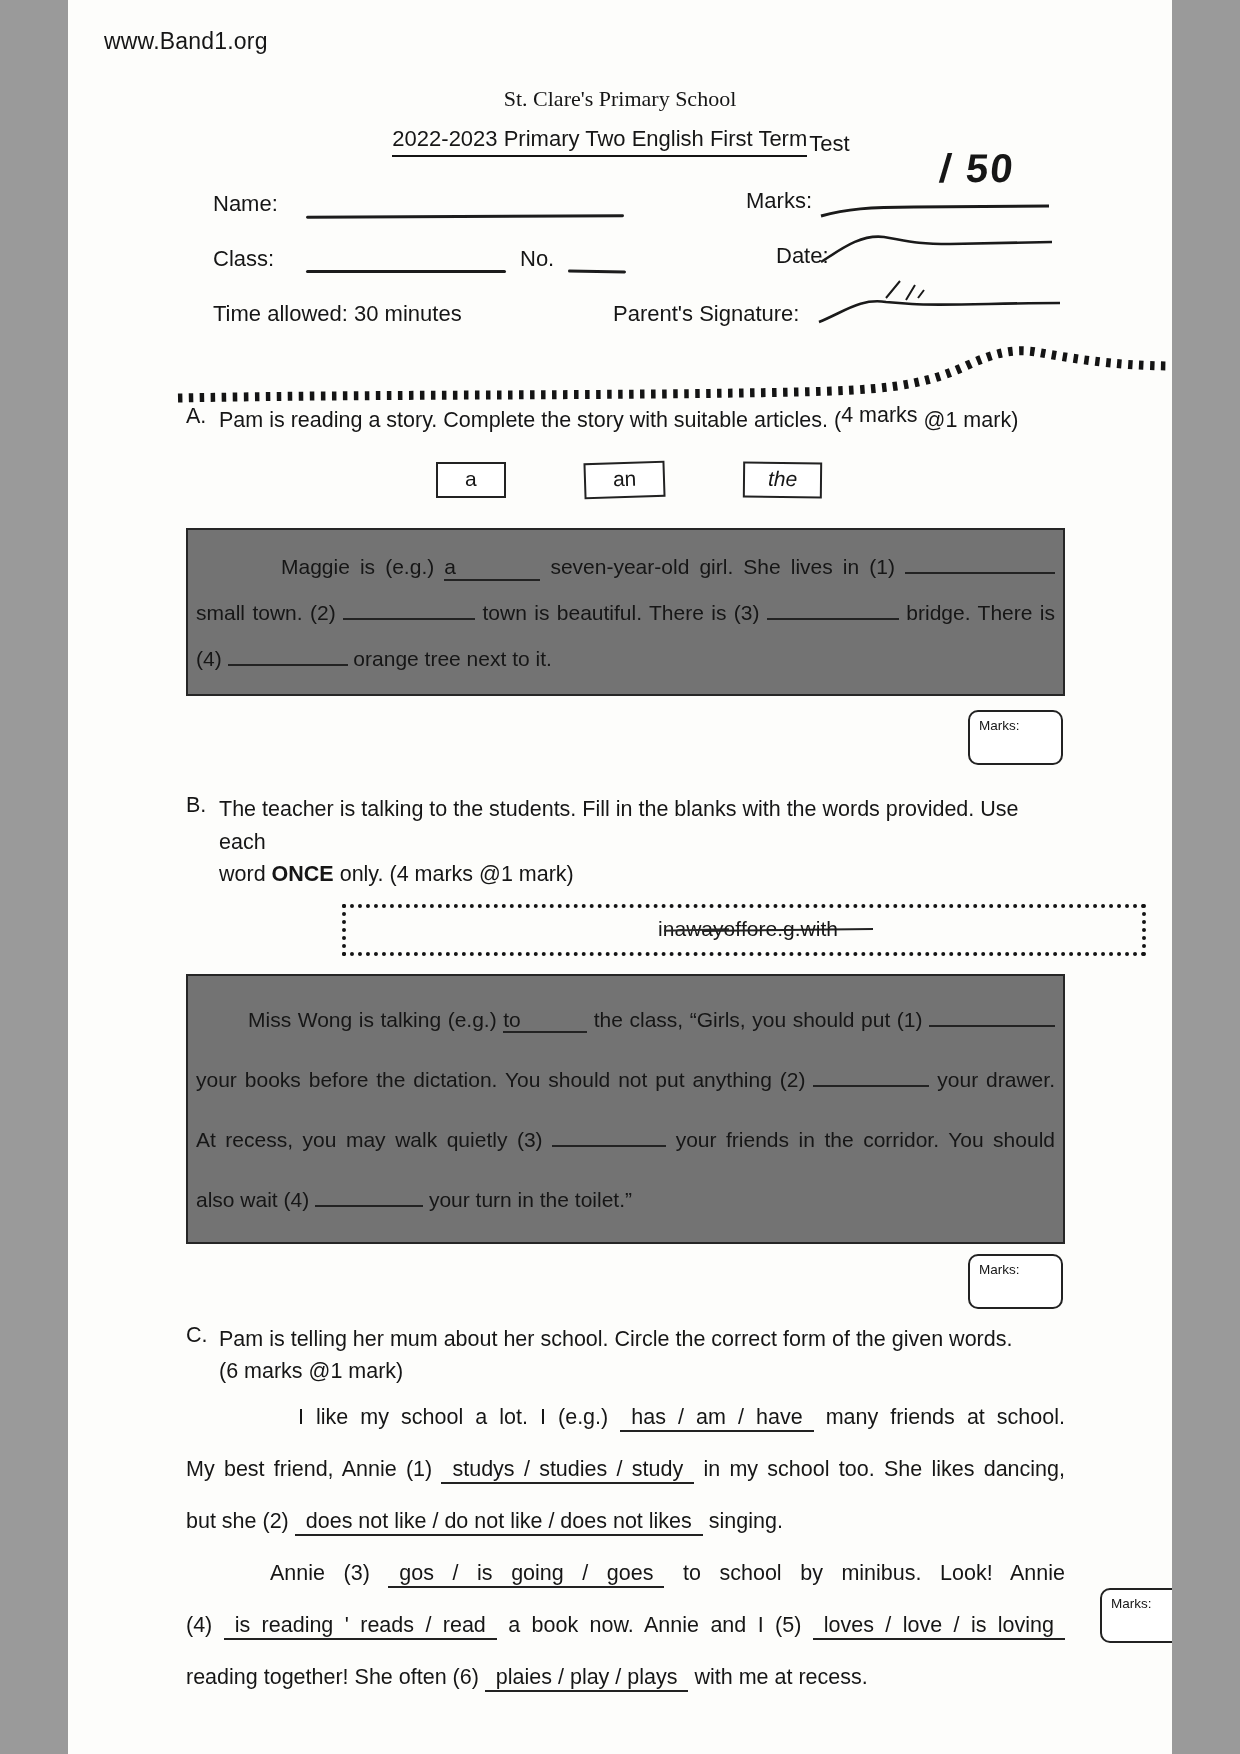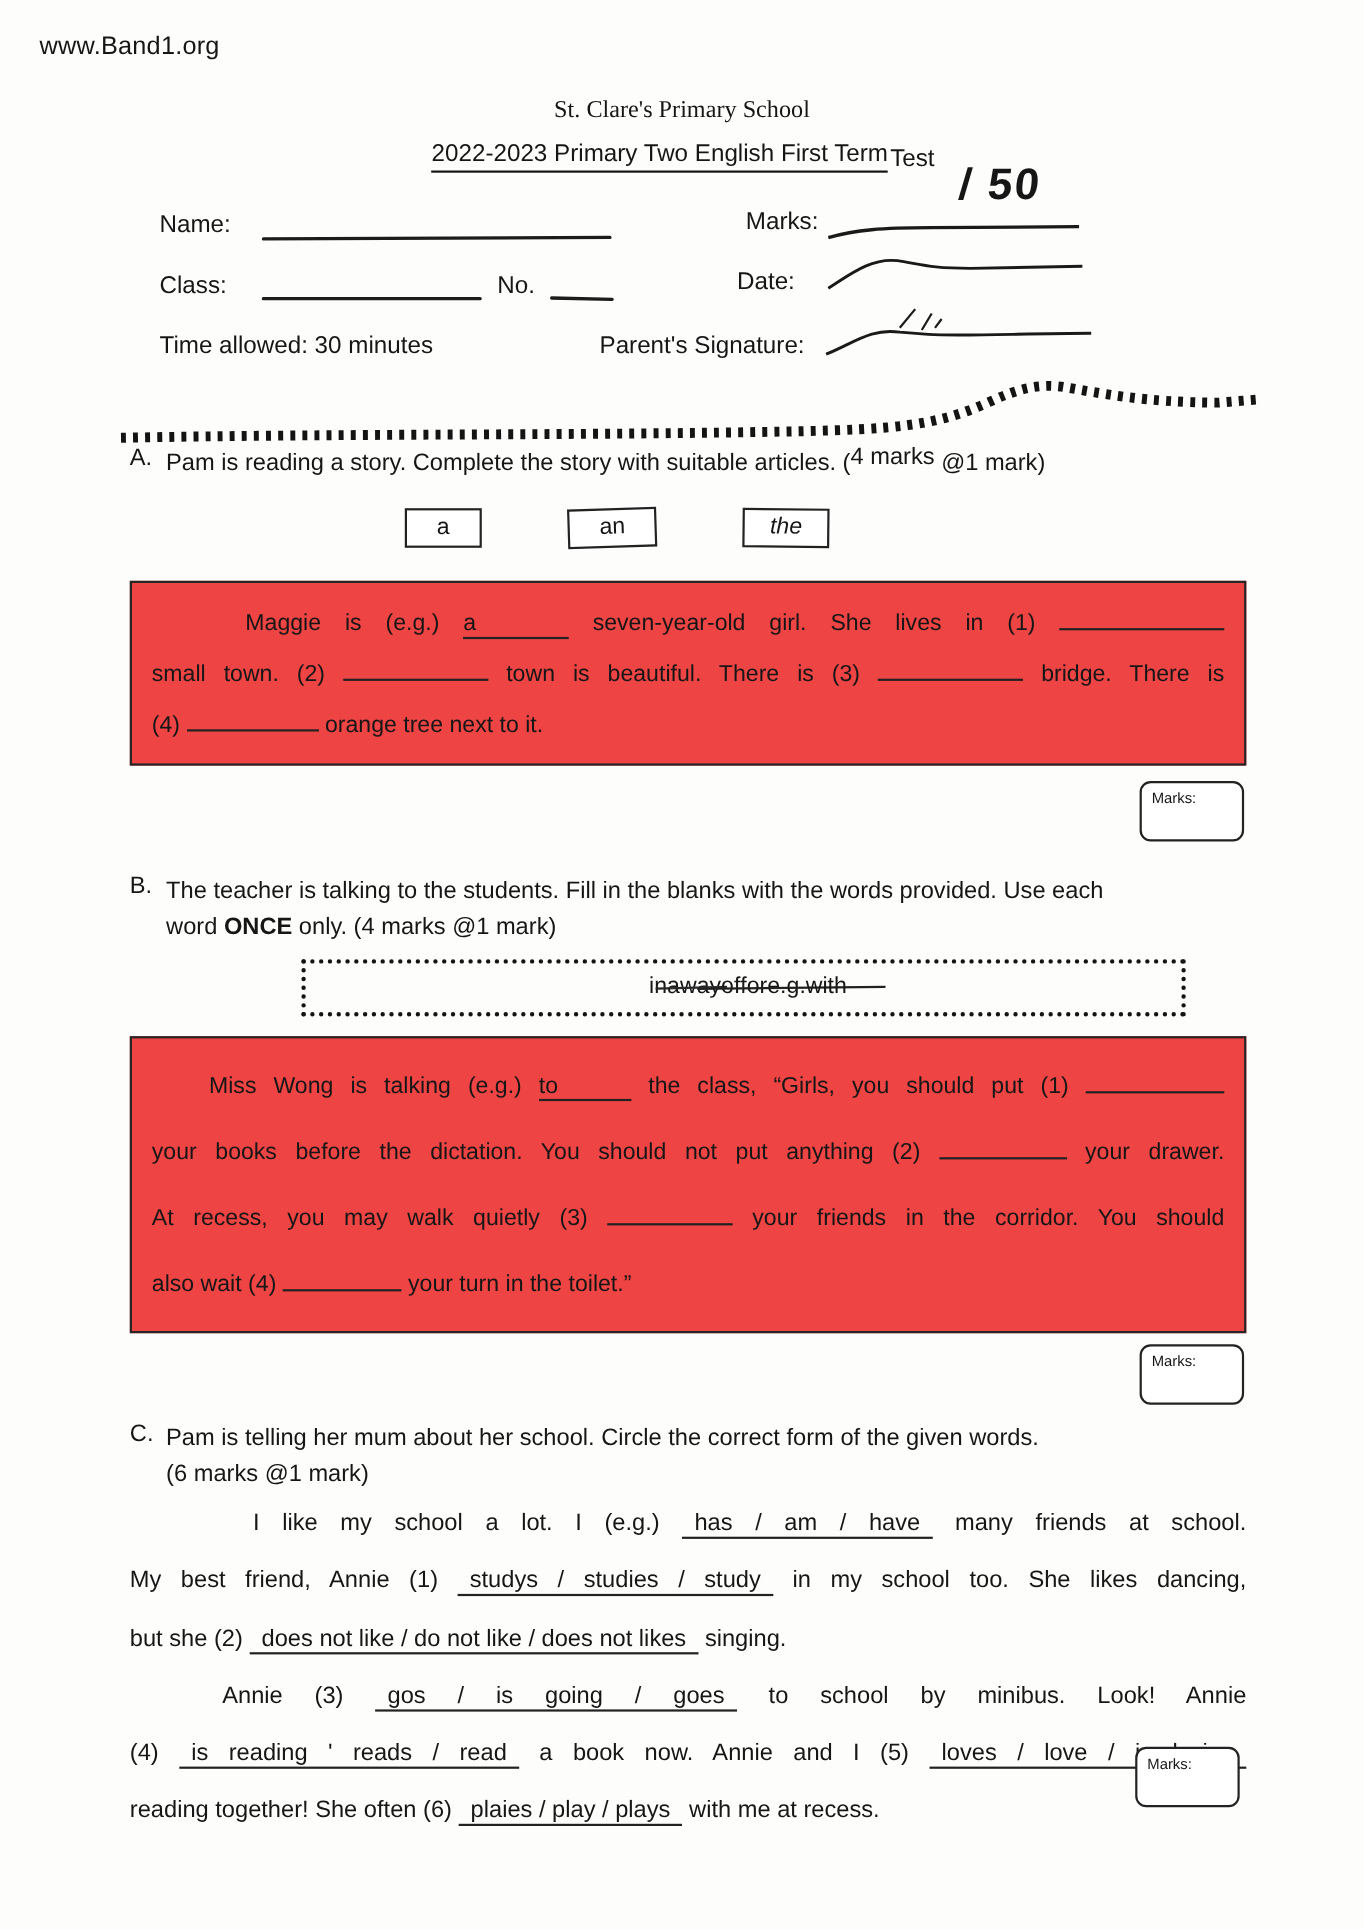--- a/index.html
+++ b/index.html
@@ -1,17 +1,17 @@
 <!DOCTYPE html>
 <html><head>
 <meta charset="utf-8">
 <style>
   html,body{margin:0;padding:0;background:#9a9a9a;}
   .page{
-    position:relative;width:1240px;height:1754px;background:#fdfdfb;
+    position:relative;width:1104px;height:1754px;background:#fdfdfb;
     font-family:"Liberation Sans","DejaVu Sans",sans-serif;color:#161616;
     overflow:hidden;margin:0 auto;
   }
   
   .watermark{position:absolute;left:36px;top:28px;font-size:23px;letter-spacing:.2px;}
   .school-title{position:absolute;left:0;top:86px;width:100%;text-align:center;font-size:22px;font-family:Liberation Serif, serif;}
   .exam-title{position:absolute;left:0;top:126px;width:100%;text-align:center;font-size:22px;}
   .exam-title .ut{display:inline-block;border-bottom:2.5px solid #141414;padding-bottom:3px;}
   .exam-title .tail{display:inline-block;position:relative;top:5px;left:2px;}
   .hlabel{position:absolute;font-size:22px;}
@@ -32,21 +32,21 @@
   .word-box:nth-child(2){transform:rotate(-1.8deg);}
   .word-box:nth-child(3){transform:rotate(.6deg);padding:3px 23px 5px;font-style:italic;}
   
   .bank-b{border:4px dotted #141414;margin:14px 0 18px 156px;width:672px;
           display:flex;justify-content:center;padding:9px 58px 11px 66px;font-size:21px;}
   .bank-word{position:relative;white-space:nowrap;}
   .bank-word.struck::after{content:"";position:absolute;left:-10px;right:-6px;top:50%;
           border-top:2.3px solid #2a2a2a;transform:rotate(-1.4deg);}
   .bank-word.extended::after{left:-64px;right:-72px;border-top:2.8px solid #222;transform:rotate(-.6deg);}
   
-  .story-box{border:2.6px solid #262626;background:#ef4444;padding:14px 18px 12px;font-size:21px;}
+  .story-box{border:2.6px solid #262626;background:#737373;padding:14px 8px 12px;font-size:21px;}
   .box-a{line-height:46px;}
   .box-b{line-height:60px;margin-top:4px;}
   .line{text-align:left;}
   .line.justify{text-align:justify;text-align-last:justify;}
   .line.ind-a{padding-left:85px;}
   .line.ind-b{padding-left:52px;}
   .blank{display:inline-block;border-bottom:2.6px solid #222;height:1.06em;line-height:1.05;
          text-align:center;vertical-align:baseline;}
   .choice{border-bottom:2.6px solid #222;padding:0 11px 1px;white-space:nowrap;}
   
@@ -83,21 +83,21 @@
   <svg class="handsvg" style="left:750px;top:194px" width="234" height="26" viewBox="0 0 234 26">
     <path d="M3,22 C28,15 52,13 96,13 L231,12" fill="none" stroke="#1a1a1a" stroke-width="3"></path>
   </svg>
   <div class="slash50">/ 50</div>
 
   <div class="hlabel" style="left:145px;top:246px">Class:</div>
   <div class="hline" style="left:238px;top:270px;width:200px"></div>
   <div class="hlabel" style="left:452px;top:246px">No.</div>
   <div class="hline" style="left:500px;top:270px;width:58px;transform:rotate(1.2deg)"></div>
 
-  <div class="hlabel" style="left:670px;top:243px">Date:</div>
+  <div class="hlabel" style="left:708px;top:243px">Date:</div>
   <svg class="handsvg" style="left:750px;top:224px" width="238" height="44" viewBox="0 0 238 44">
     <path d="M3,38 C22,26 42,10 66,13 C90,17 98,20 132,20 L234,18" fill="none" stroke="#1a1a1a" stroke-width="2.6"></path>
   </svg>
 
   <div class="hlabel" style="left:145px;top:301px">Time allowed: 30 minutes</div>
   <div class="hlabel" style="left:545px;top:301px">Parent's Signature:</div>
   <svg class="handsvg" style="left:746px;top:276px" width="250" height="60" viewBox="0 0 250 60">
     <path d="M5,46 C30,36 46,22 72,26 L98,28 C128,30 185,27 246,27" fill="none" stroke="#1a1a1a" stroke-width="2.6"></path>
     <path d="M72,22 L86,5 M92,24 L101,9 M104,22 L110,14" fill="none" stroke="#1a1a1a" stroke-width="2"></path>
   </svg>

